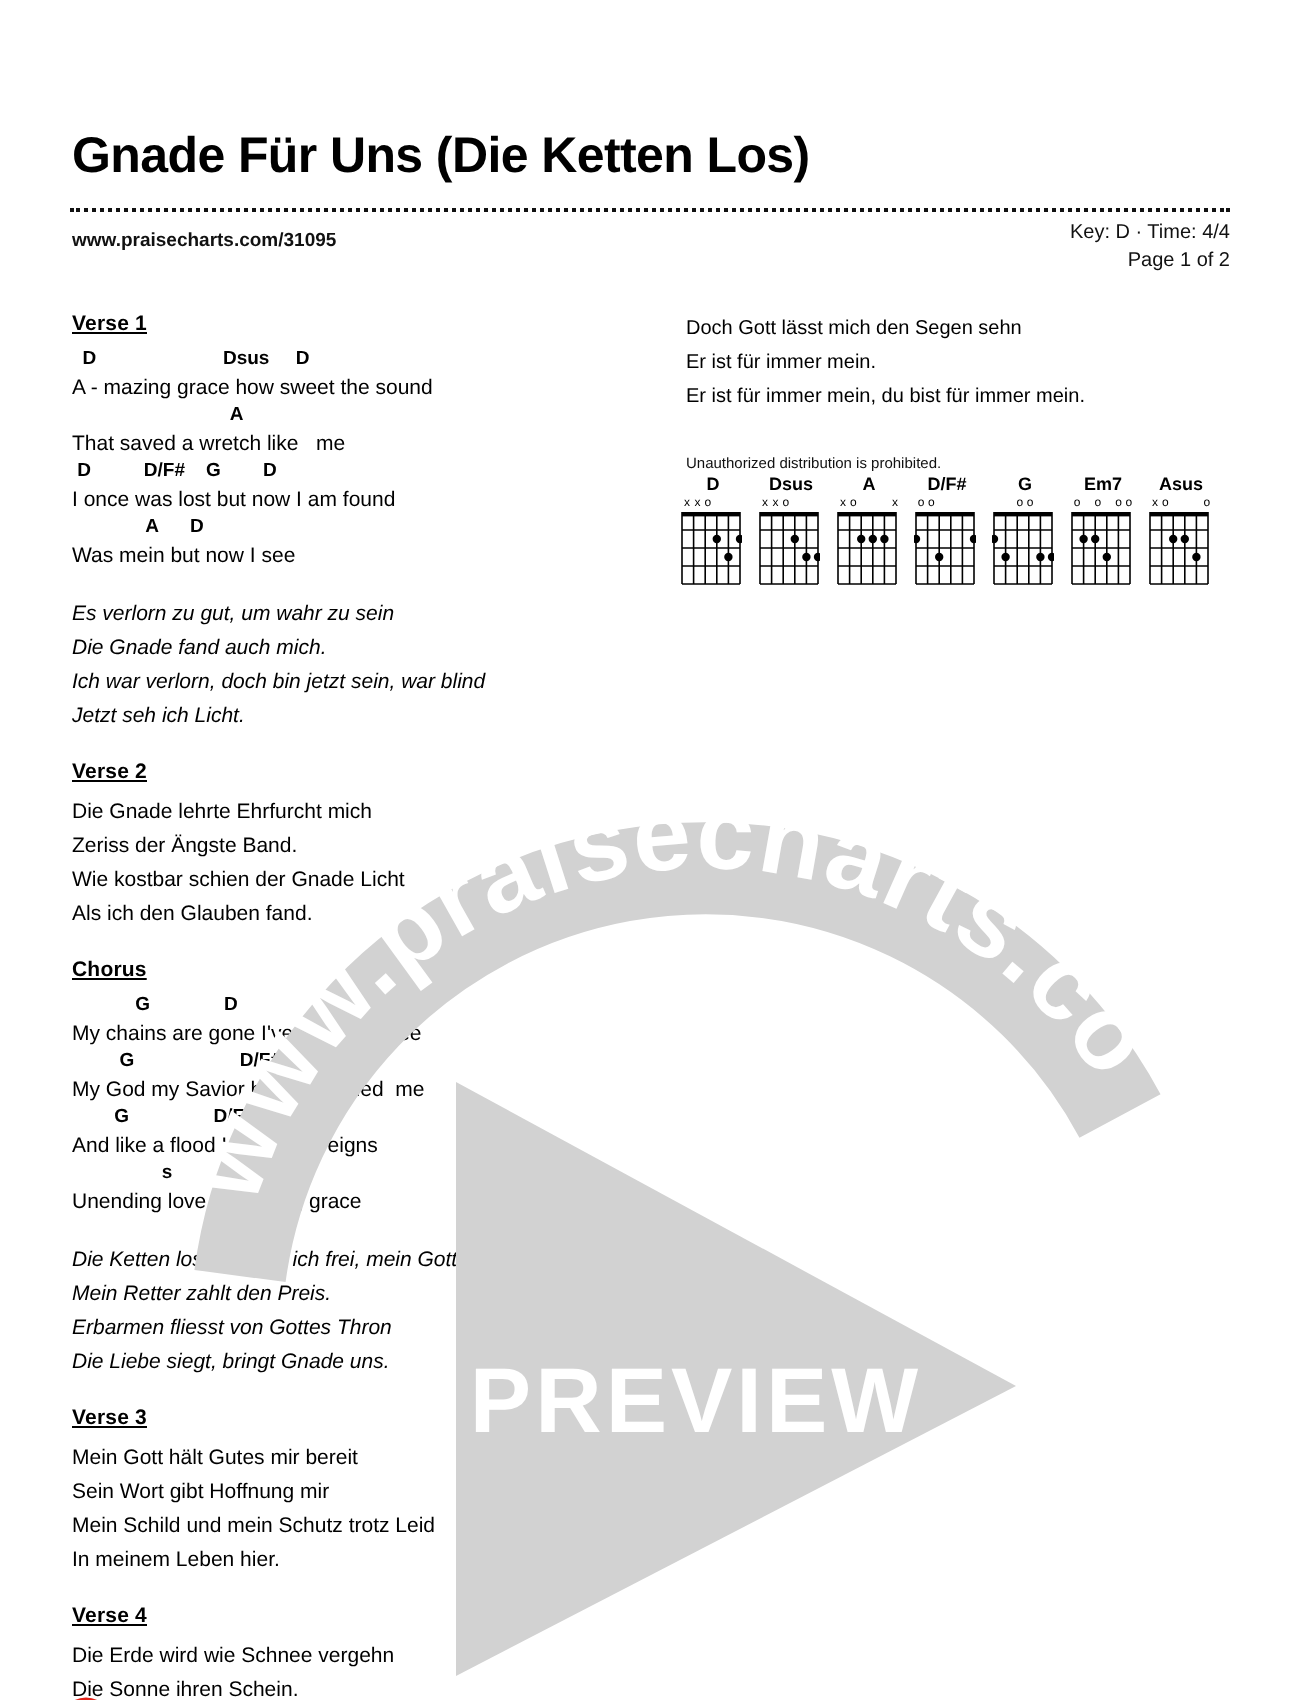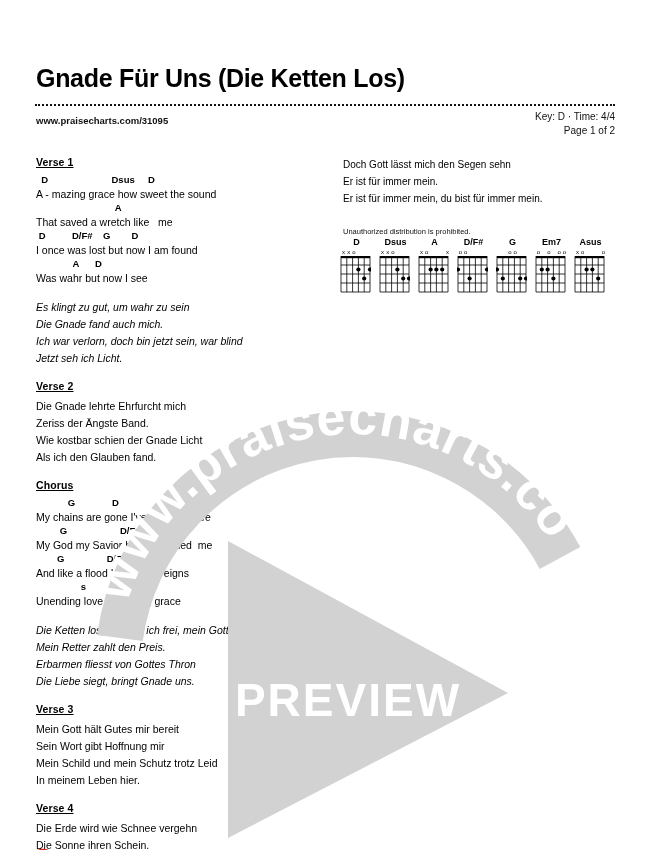--- a/index.html
+++ b/index.html
@@ -194,27 +194,27 @@
     <div class="section-head">Verse 1</div>
 
     <div>
       <div class="chordline">  D                        Dsus     D</div>
       <div class="lyricline">A - mazing grace how sweet the sound</div>
       <div class="chordline">                              A</div>
       <div class="lyricline">That saved a wretch like   me</div>
       <div class="chordline"> D          D/F#    G        D</div>
       <div class="lyricline">I once was lost but now I am found</div>
       <div class="chordline">              A      D</div>
-      <div class="lyricline">Was wahr but now I see</div>
+      <div class="lyricline">Was mein but now I see</div>
     </div>
 
     <div class="gap"></div>
 
     <div>
-      <div class="ital">Es klingt zu gut, um wahr zu sein</div>
+      <div class="ital">Es verlorn zu gut, um wahr zu sein</div>
       <div class="ital">Die Gnade fand auch mich.</div>
       <div class="ital">Ich war verlorn, doch bin jetzt sein, war blind</div>
       <div class="ital">Jetzt seh ich Licht.</div>
     </div>
 
     <div class="gap"></div>
 
     <div class="section-head">Verse 2</div>
     <div>
       <div class="lyricline plain">Die Gnade lehrte Ehrfurcht mich</div>

